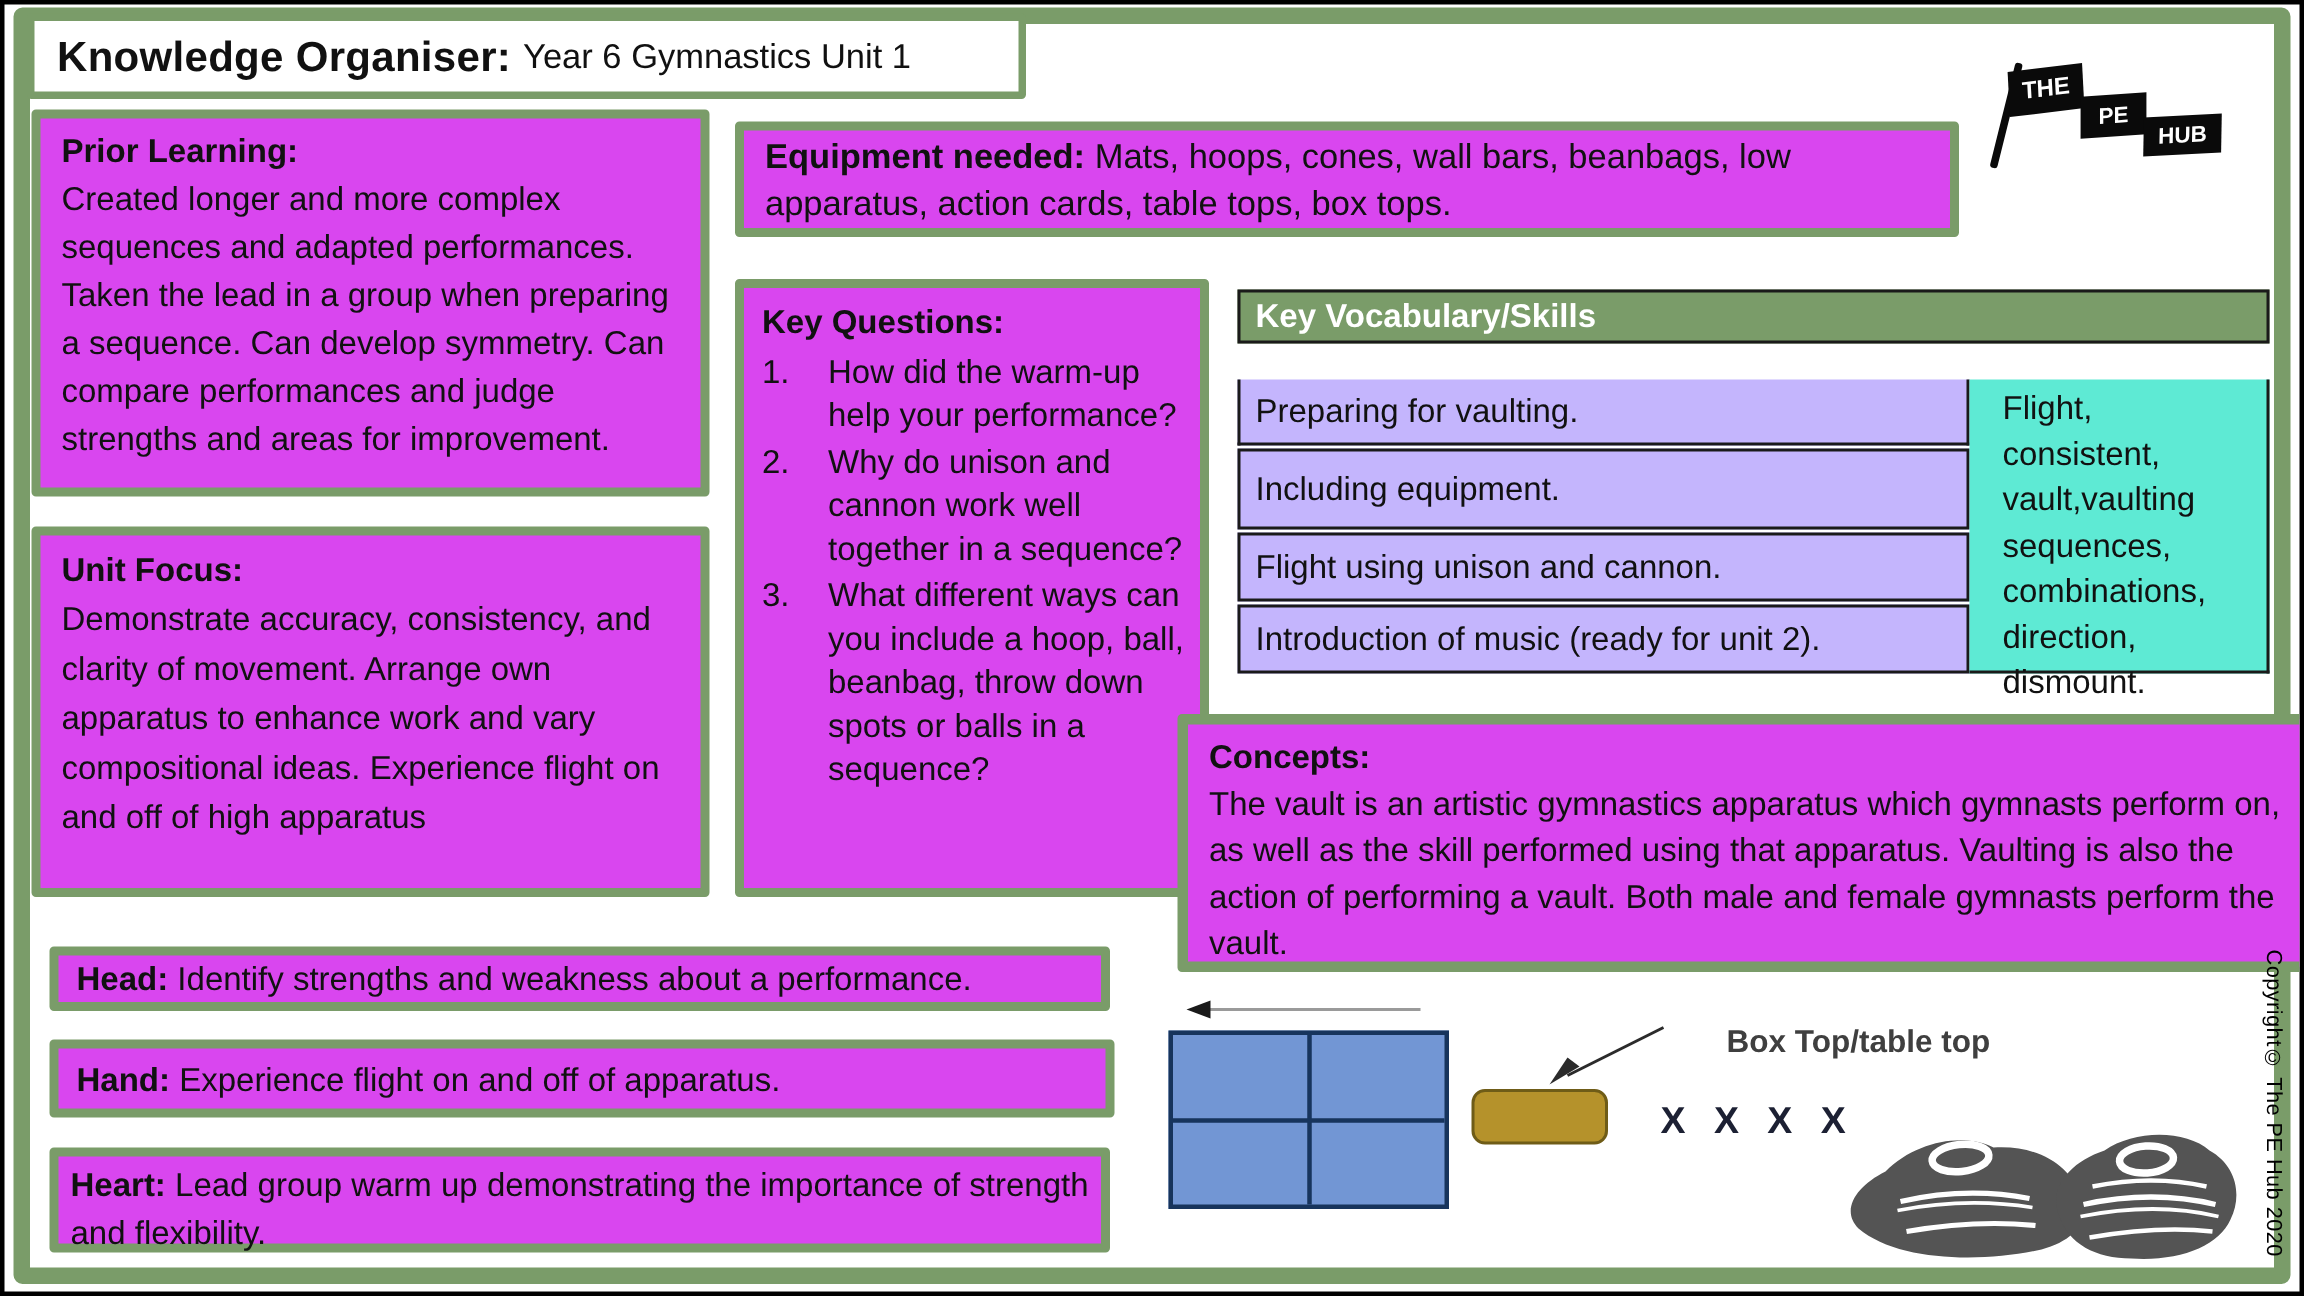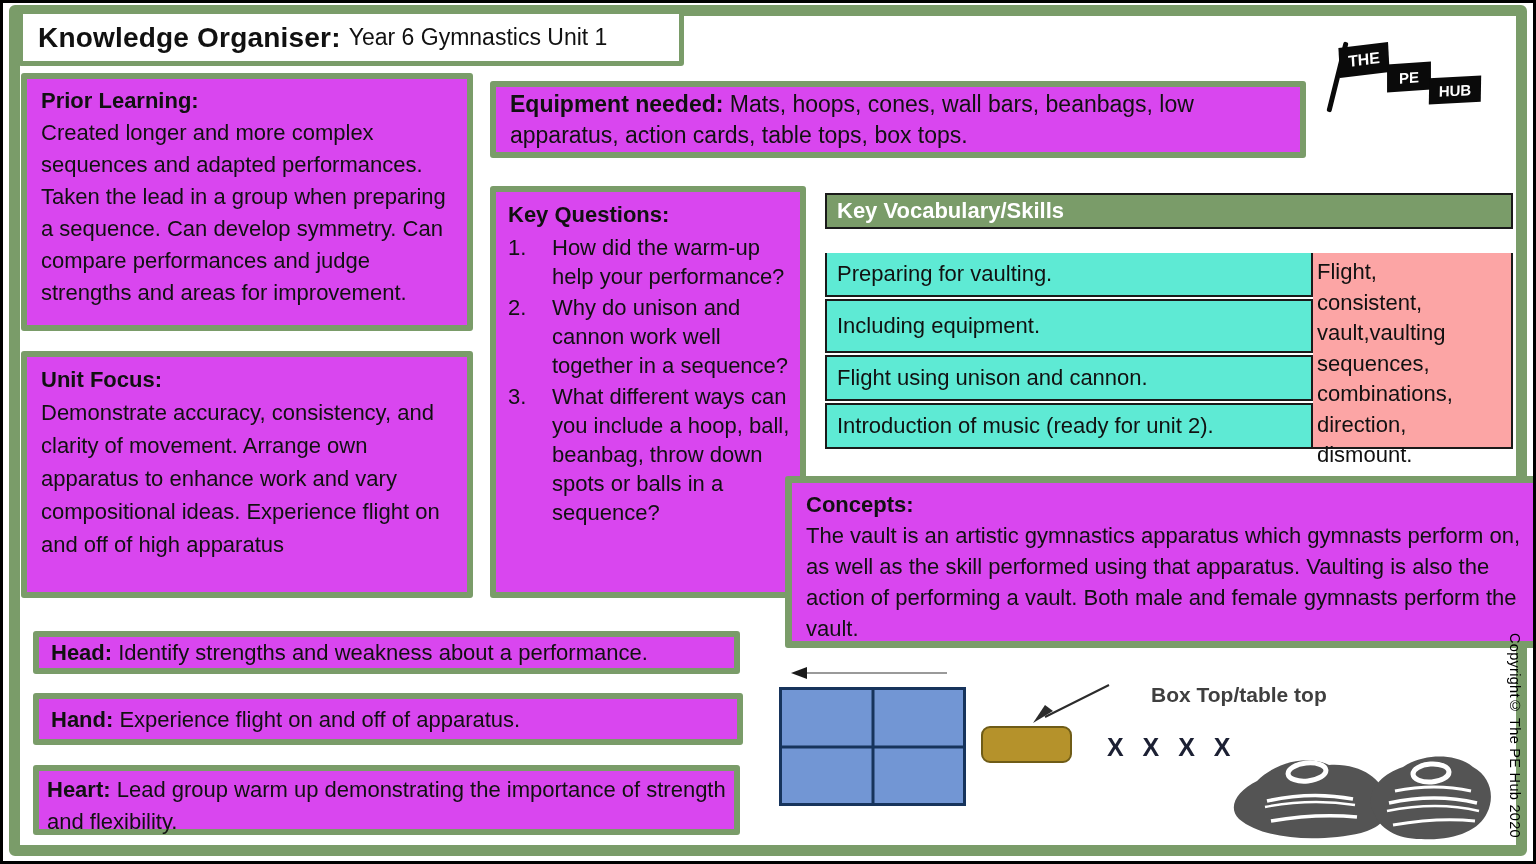--- a/index.html
+++ b/index.html
@@ -42,26 +42,26 @@
   
   .vocab{position:absolute;left:822px;top:190px;width:688px;height:256px;display:flex;flex-direction:column;gap:24px;}
   .vocab-header{
     background:var(--green);color:#fff;font-weight:bold;font-size:22px;
     border:2px solid #1a1a1a;padding:2px 10px;height:36px;display:flex;align-items:center;
   }
   .vocab-bodyrow{flex:1;display:flex;min-height:0;}
   .vocab-left{width:488px;display:flex;flex-direction:column;}
   .vocab-cell{
     flex:1;border:2px solid #1a1a1a;border-top:none;padding:2px 10px;
-    display:flex;align-items:center;font-size:22px;background:#5eead4;
+    display:flex;align-items:center;font-size:22px;background:#c4b5fd;
   }
   .vocab-cell + .vocab-cell{margin-top:2px;border-top:2px solid #1a1a1a;}
   .vocab-terms{
     flex:1;border:2px solid #1a1a1a;border-top:none;border-left:none;
-    padding:4px 4px;font-size:22px;line-height:30.5px;white-space:pre-line;background:#fca5a5;
+    padding:4px 22px;font-size:22px;line-height:30.5px;white-space:pre-line;background:#5eead4;
   }
   
   .kq-item{display:flex;line-height:29px;margin-top:2px;}
   .kq-num{width:44px;flex:none;}
   
   .inline-box{display:flex;align-items:center;}
   
   .mats{position:absolute;left:776px;top:684px;width:187px;height:119px;
         background:#7296d4;border:3px solid #17345c;}
   .mats .v{position:absolute;left:50%;top:0;width:3px;height:100%;background:#17345c;transform:translateX(-50%);}

